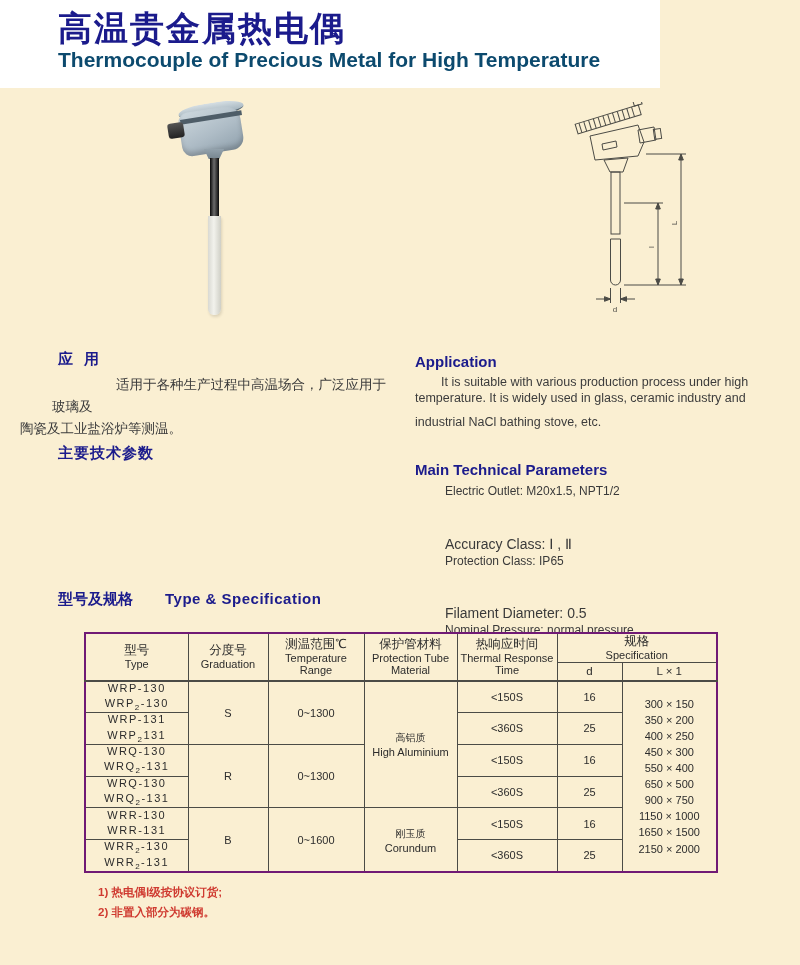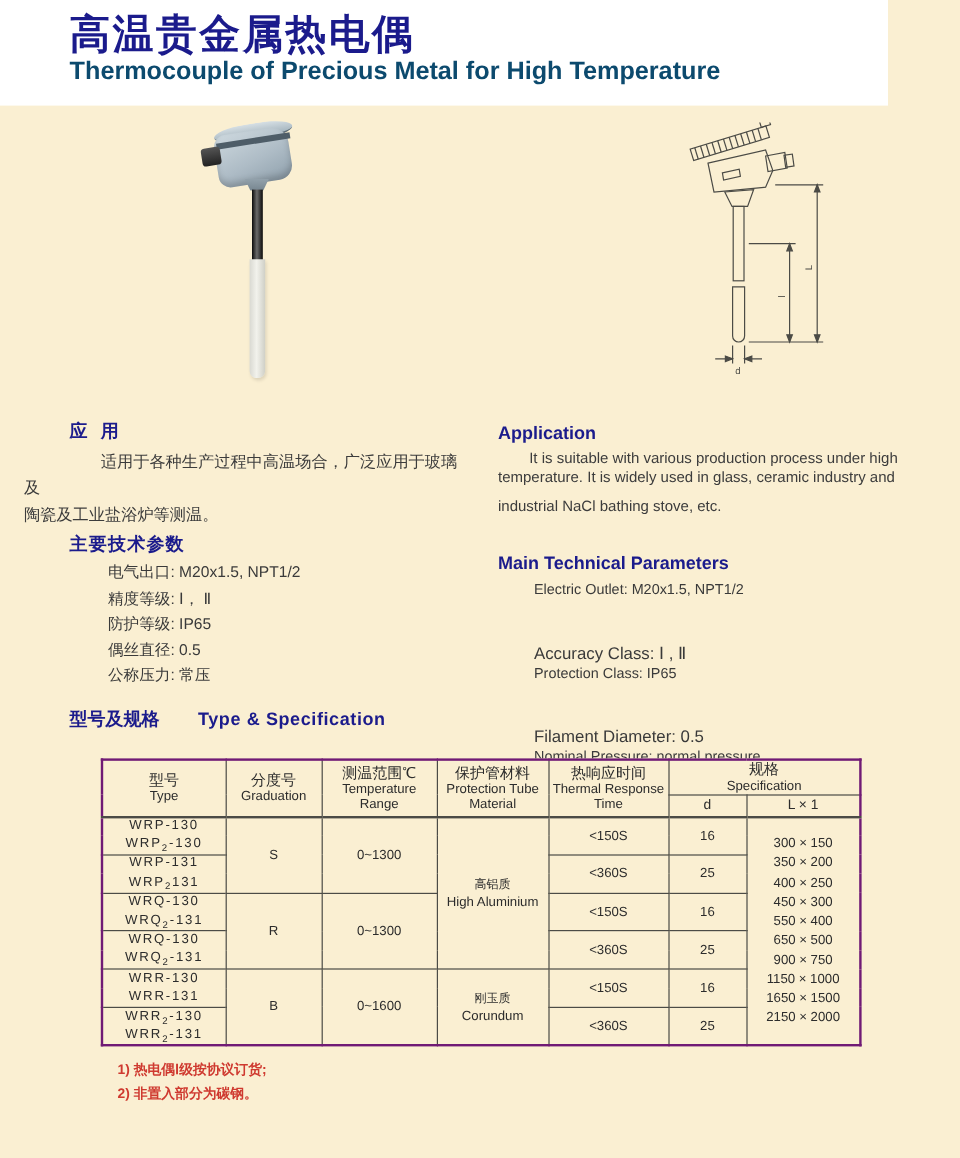--- a/index.html
+++ b/index.html
@@ -1,18 +1,18 @@
 <!DOCTYPE html>
 <html><head>
 <meta charset="utf-8">
 <style>
   html,body{margin:0;padding:0;}
   body{font-family:"Liberation Sans", sans-serif;}
   .page{position:relative;width:800px;height:965px;background:#faefd2;overflow:hidden;}
-  .header-band{position:absolute;left:0;top:0;width:740px;height:88px;background:#ffffff;}
+  .header-band{position:absolute;left:0;top:0;width:660px;height:88px;background:#ffffff;}
   .title-zh{position:absolute;left:58px;top:6px;font-size:34px;font-weight:bold;color:#1b1b8c;letter-spacing:2px;}
   .title-en{position:absolute;left:58px;top:48px;font-size:21px;font-weight:bold;color:#0c4a6e;white-space:nowrap;}
 
   
   .photo{position:absolute;left:172px;top:103px;width:95px;height:220px;}
   .ph-head{position:absolute;left:8px;top:6px;width:62px;height:44px;background:linear-gradient(160deg,#cdd8de 0%,#aebcc6 55%,#8fa0ac 100%);border-radius:10px 14px 12px 10px;transform:rotate(-9deg);box-shadow:inset 0 -4px 5px rgba(0,0,0,.18);}
   .ph-cap{position:absolute;left:6px;top:0px;width:66px;height:12px;background:linear-gradient(180deg,#d6dfe4,#9fb0ba);border-radius:50%/60%;transform:rotate(-9deg);border-bottom:2px solid #5c6b76;}
   .ph-band{position:absolute;left:8px;top:12px;width:62px;height:5px;background:#4e5d68;transform:rotate(-9deg);}
   .ph-fitting{position:absolute;left:-4px;top:20px;width:16px;height:15px;background:linear-gradient(180deg,#555,#222);border-radius:3px;transform:rotate(-9deg);}
   .ph-neck{position:absolute;left:30px;top:46px;width:24px;height:10px;background:linear-gradient(180deg,#93a2ac,#76858f);clip-path:polygon(8% 0,92% 0,72% 100%,28% 100%);}
@@ -20,21 +20,21 @@
   .ph-ceramic{position:absolute;left:36px;top:113px;width:13px;height:99px;background:linear-gradient(90deg,#d9d9d2,#f2f2ec 45%,#cfcfc6);border-radius:0 0 6px 6px;box-shadow:1px 2px 3px rgba(0,0,0,.12);}
 
   
   .drawing{position:absolute;left:568px;top:102px;width:130px;height:218px;}
   .drawing svg{display:block;}
 
   
   .h-zh{position:absolute;font-size:15px;font-weight:bold;color:#1b1b8c;letter-spacing:1px;font-family:Liberation Mono, monospace;}
   .h-en{position:absolute;font-size:15px;font-weight:bold;color:#1b1b8c;}
   .app-zh-body{position:absolute;left:20px;top:374px;width:368px;font-size:13.5px;color:#3c3c3c;line-height:22px;}
-  .app-zh-body .l1{text-indent:64px;}
+  .app-zh-body .l1{text-indent:64px;margin-left:32px;}
   .app-en-body{position:absolute;left:415px;top:374px;width:378px;font-size:12.5px;color:#3c3c3c;line-height:16px;}
   .app-en-body .l1{text-indent:26px;}
   .app-en-body .l3{margin-top:8px;}
   .param-list-zh{position:absolute;left:90px;top:466px;font-size:13px;color:#3a3a3a;line-height:21.5px;}
   .param-list-en{position:absolute;left:445px;top:483px;font-size:12px;color:#3a3a3a;line-height:16.8px;}
   .param-list-en .big{font-size:14px;margin-top:36px;}
   .spec-heading{position:absolute;left:58px;top:590px;font-size:15px;font-weight:bold;color:#1b1b8c;}
   .spec-heading .en{margin-left:32px;letter-spacing:.5px;}
 
   
@@ -143,27 +143,20 @@
   </div>
 
   <div class="h-en" style="left:415px;top:353px;">Application</div>
   <div class="app-en-body">
     <div class="l1">It is suitable with various production process under high</div>
     <div>temperature. It is widely used in glass, ceramic industry and</div>
     <div class="l3">industrial NaCl bathing stove, etc.</div>
   </div>
 
   <div class="h-zh" style="left:58px;top:444px;">主要技术参数</div>
-  <div class="param-list-zh">
-    <div>电气出口: M20x1.5, NPT1/2</div>
-    <div>精度等级: Ⅰ， Ⅱ</div>
-    <div>防护等级: IP65</div>
-    <div>偶丝直径:  0.5</div>
-    <div>公称压力: 常压</div>
-  </div>
 
   <div class="h-en" style="left:415px;top:461px;">Main Technical  Parameters</div>
   <div class="param-list-en">
     <div>Electric Outlet: M20x1.5, NPT1/2</div>
     <div class="big">Accuracy Class: Ⅰ , Ⅱ</div>
     <div>Protection Class: IP65</div>
     <div class="big">Filament Diameter:   0.5</div>
     <div>Nominal Pressure: normal pressure</div>
   </div>
 

